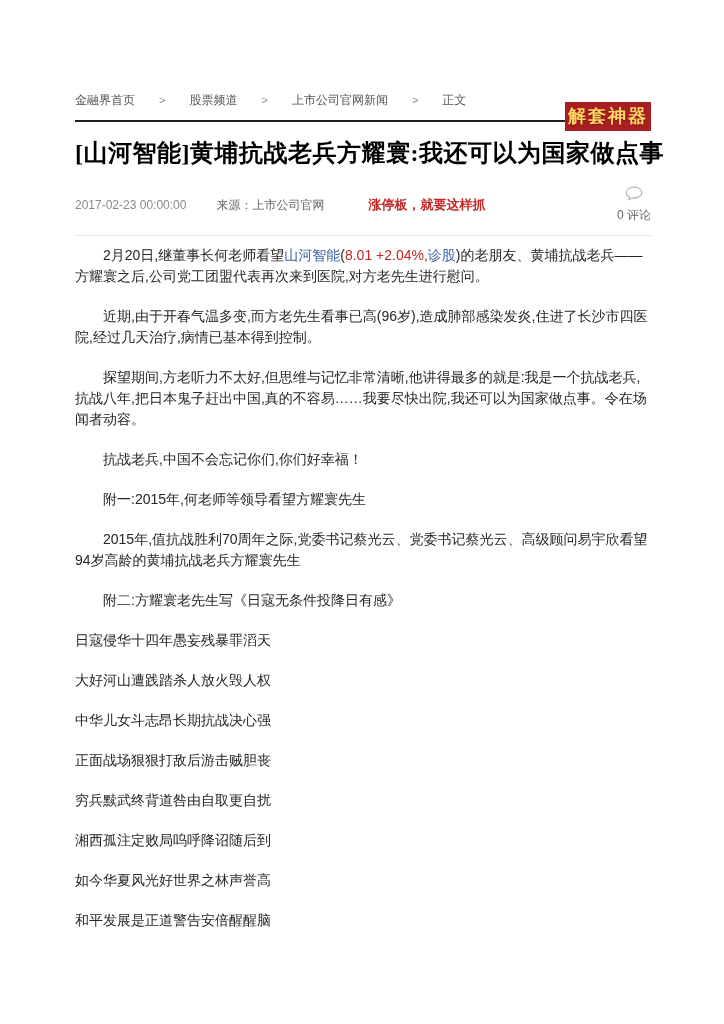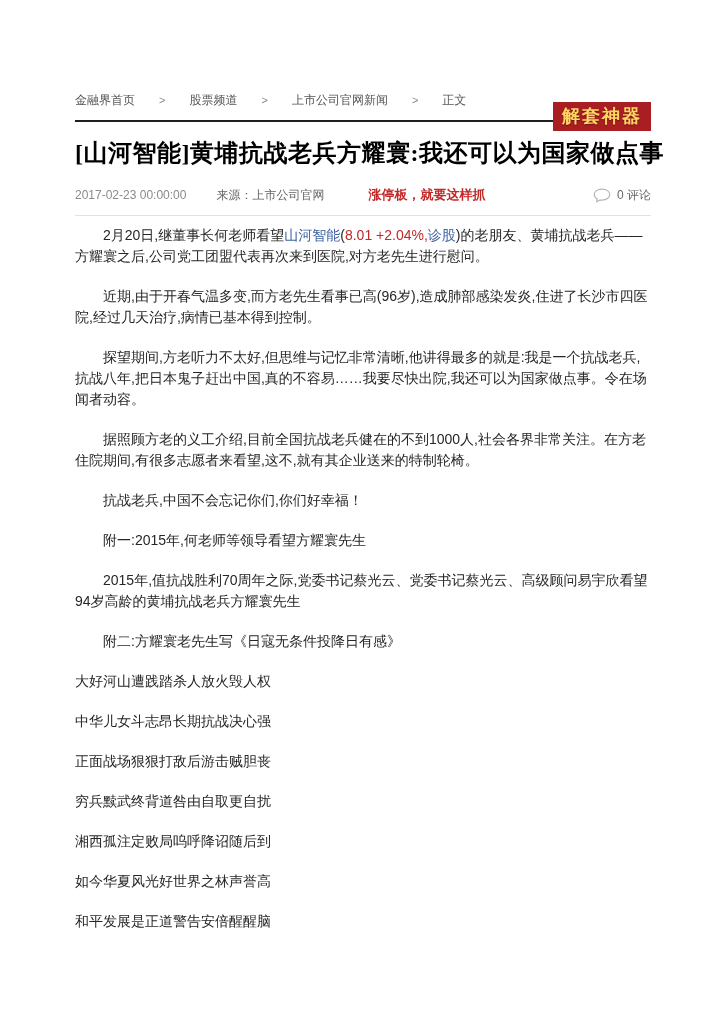--- a/index.html
+++ b/index.html
@@ -40,21 +40,21 @@
     white-space: nowrap;
   }
   .bc-item { cursor: pointer; }
   .bc-sep { color: #888; font-size: 11px; }
   .badge {
     background: var(--badge-bg);
     color: var(--badge-text);
     font-weight: bold;
     font-size: 18px;
     line-height: 21px;
-    padding: 4px 9px;
+    padding: 4px 3px;
     letter-spacing: 2px;
     text-shadow: 0 1px 1px rgba(80,0,0,0.55);
     cursor: pointer;
     white-space: nowrap;
     margin-top: 33px;
   }
   .rule-dark {
     height: 2px;
     background: #1f1f1f;
     margin-top: 5px;
@@ -86,20 +86,21 @@
     white-space: nowrap;
   }
   .meta-comment {
     margin-left: auto;
     display: flex;
     align-items: center;
     gap: 6px;
     color: #666;
     cursor: pointer;
     white-space: nowrap;
+    flex-direction: column;
   }
   .meta-comment svg { display: block; }
   .rule-light {
     height: 1px;
     background: #e2e2e2;
     margin-top: 11px;
   }
   .article-body {
     margin-top: 9px;
     font-size: 14px;
@@ -150,25 +151,25 @@
         <span>0 评论</span>
       </span>
     </div>
 
     <div class="rule-light"></div>
 
     <div class="article-body">
         <p class="para indent"><span class="seg-normal">2月20日,继董事长何老师看望</span><span class="seg-link">山河智能</span><span class="seg-normal">(</span><span class="seg-red">8.01 +2.04%,</span><span class="seg-link">诊股</span><span class="seg-normal">)的老朋友、黄埔抗战老兵——方耀寰之后,公司党工团盟代表再次来到医院,对方老先生进行慰问。</span></p>
         <p class="para indent"><span class="seg-normal">近期,由于开春气温多变,而方老先生看事已高(96岁),造成肺部感染发炎,住进了长沙市四医院,经过几天治疗,病情已基本得到控制。</span></p>
         <p class="para indent"><span class="seg-normal">探望期间,方老听力不太好,但思维与记忆非常清晰,他讲得最多的就是:我是一个抗战老兵,抗战八年,把日本鬼子赶出中国,真的不容易……我要尽快出院,我还可以为国家做点事。令在场闻者动容。</span></p>
-        <p class="para indent"><span class="seg-normal">据照顾方老的义工介绍,目前全国抗战老兵健在的不到1000人,社会各界非常关注。在方老住院期间,有很多志愿者来看望,这不,就有其企业送来的特制轮椅。</span></p>
         <p class="para indent"><span class="seg-normal">抗战老兵,中国不会忘记你们,你们好幸福！</span></p>
         <p class="para indent"><span class="seg-normal">附一:2015年,何老师等领导看望方耀寰先生</span></p>
         <p class="para indent"><span class="seg-normal">2015年,值抗战胜利70周年之际,党委书记蔡光云、党委书记蔡光云、高级顾问易宇欣看望94岁高龄的黄埔抗战老兵方耀寰先生</span></p>
         <p class="para indent"><span class="seg-normal">附二:方耀寰老先生写《日寇无条件投降日有感》</span></p>
+        <p class="para"><span class="seg-normal">日寇侵华十四年愚妄残暴罪滔天</span></p>
         <p class="para"><span class="seg-normal">大好河山遭践踏杀人放火毁人权</span></p>
         <p class="para"><span class="seg-normal">中华儿女斗志昂长期抗战决心强</span></p>
         <p class="para"><span class="seg-normal">正面战场狠狠打敌后游击贼胆丧</span></p>
         <p class="para"><span class="seg-normal">穷兵黩武终背道咎由自取更自扰</span></p>
         <p class="para"><span class="seg-normal">湘西孤注定败局呜呼降诏随后到</span></p>
         <p class="para"><span class="seg-normal">如今华夏风光好世界之林声誉高</span></p>
         <p class="para"><span class="seg-normal">和平发展是正道警告安倍醒醒脑</span></p>
       </div>
 
   </div>

